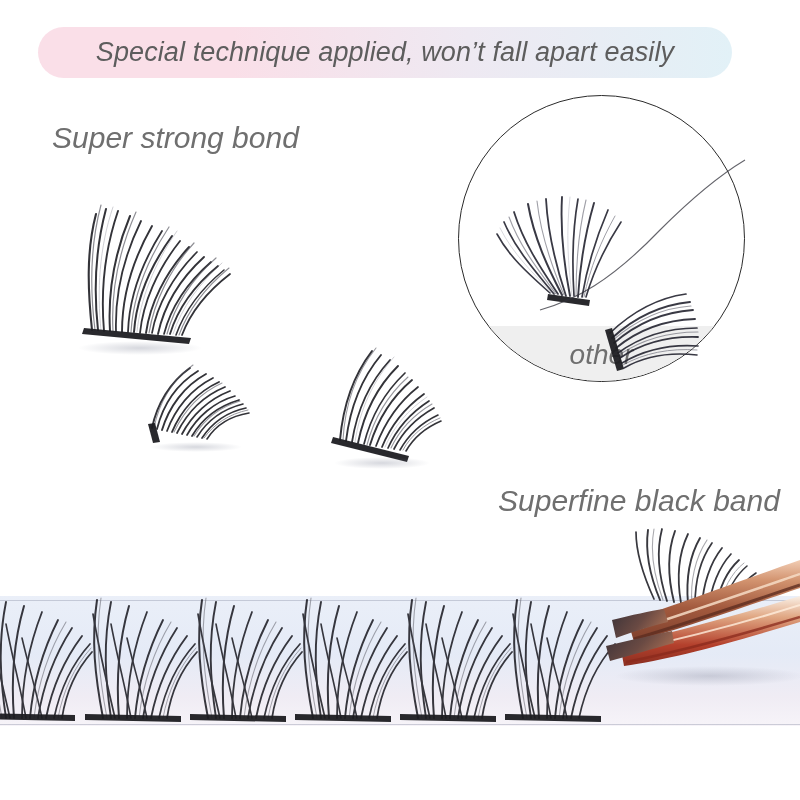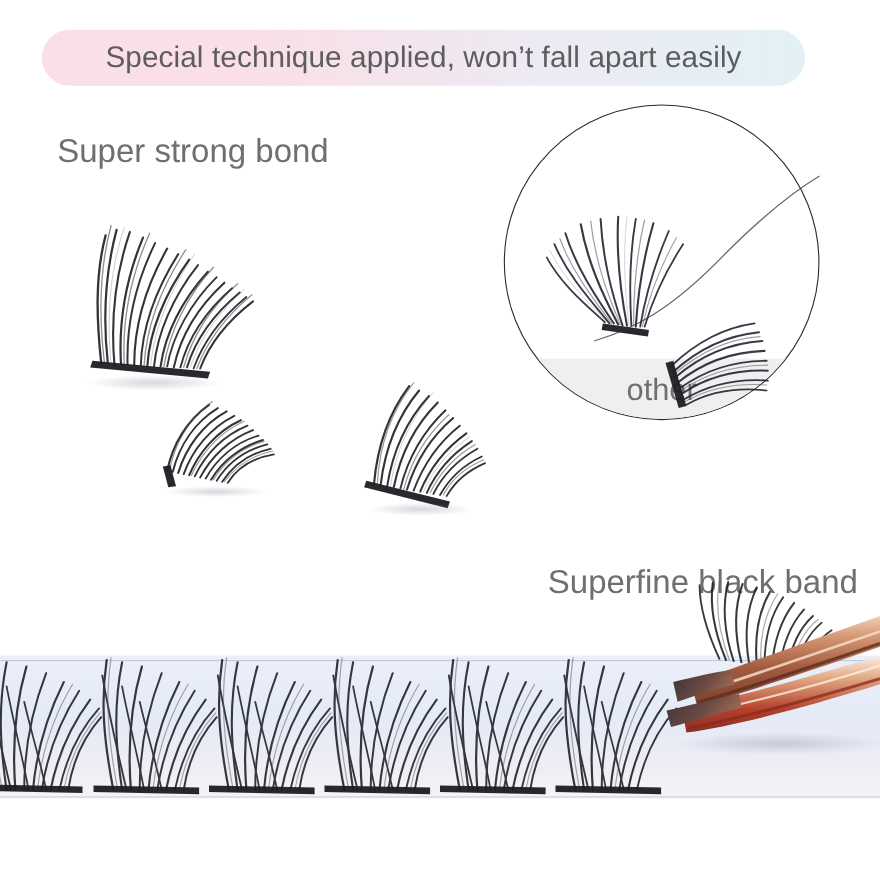--- a/index.html
+++ b/index.html
@@ -42,21 +42,21 @@
   
   .label-text {
     position: absolute;
     font-size: 30px;
     color: #6f6f6f;
     white-space: nowrap;
     line-height: 1;
     text-align: right;
   }
   #label-super-strong { left: 52px; top: 123px; }
-  #label-superfine    { left: 498px; top: 515px; }
+  #label-superfine    { left: 498px; top: 486px; }
 
   
   .callout-circle {
     position: absolute;
     left: 458px;
     top: 95px;
     width: 287px;
     height: 287px;
     border-radius: 50%;
     border: 1.6px solid #2b2b2b;
@@ -110,21 +110,21 @@
     top: 0;
     width: 800px;
     height: 800px;
     overflow: visible;
     pointer-events: none;
   }
 </style>
 </head>
 <body>
 
-<div id="stage" style="background: rgb(255, 255, 255);">
+<div id="stage" style="background: rgb(255, 255, 255); font-style: italic;">
 
   <div class="headline-banner" id="headline-banner" style="background: linear-gradient(90deg, rgb(250, 223, 232) 0%, rgb(250, 223, 232) 28%, rgb(238, 233, 242) 62%, rgb(226, 241, 247) 100%);">
     <span class="headline-text" style="color: rgb(93, 93, 93);">Special technique applied, won’t fall apart easily</span>
   </div>
 
   <div class="label-text" id="label-super-strong" style="color: rgb(111, 111, 111);">Super strong bond</div>
 
   <div class="label-text" id="label-superfine" style="color: rgb(111, 111, 111);">Superfine black band</div>
 
   <div class="tray-surface"></div>

